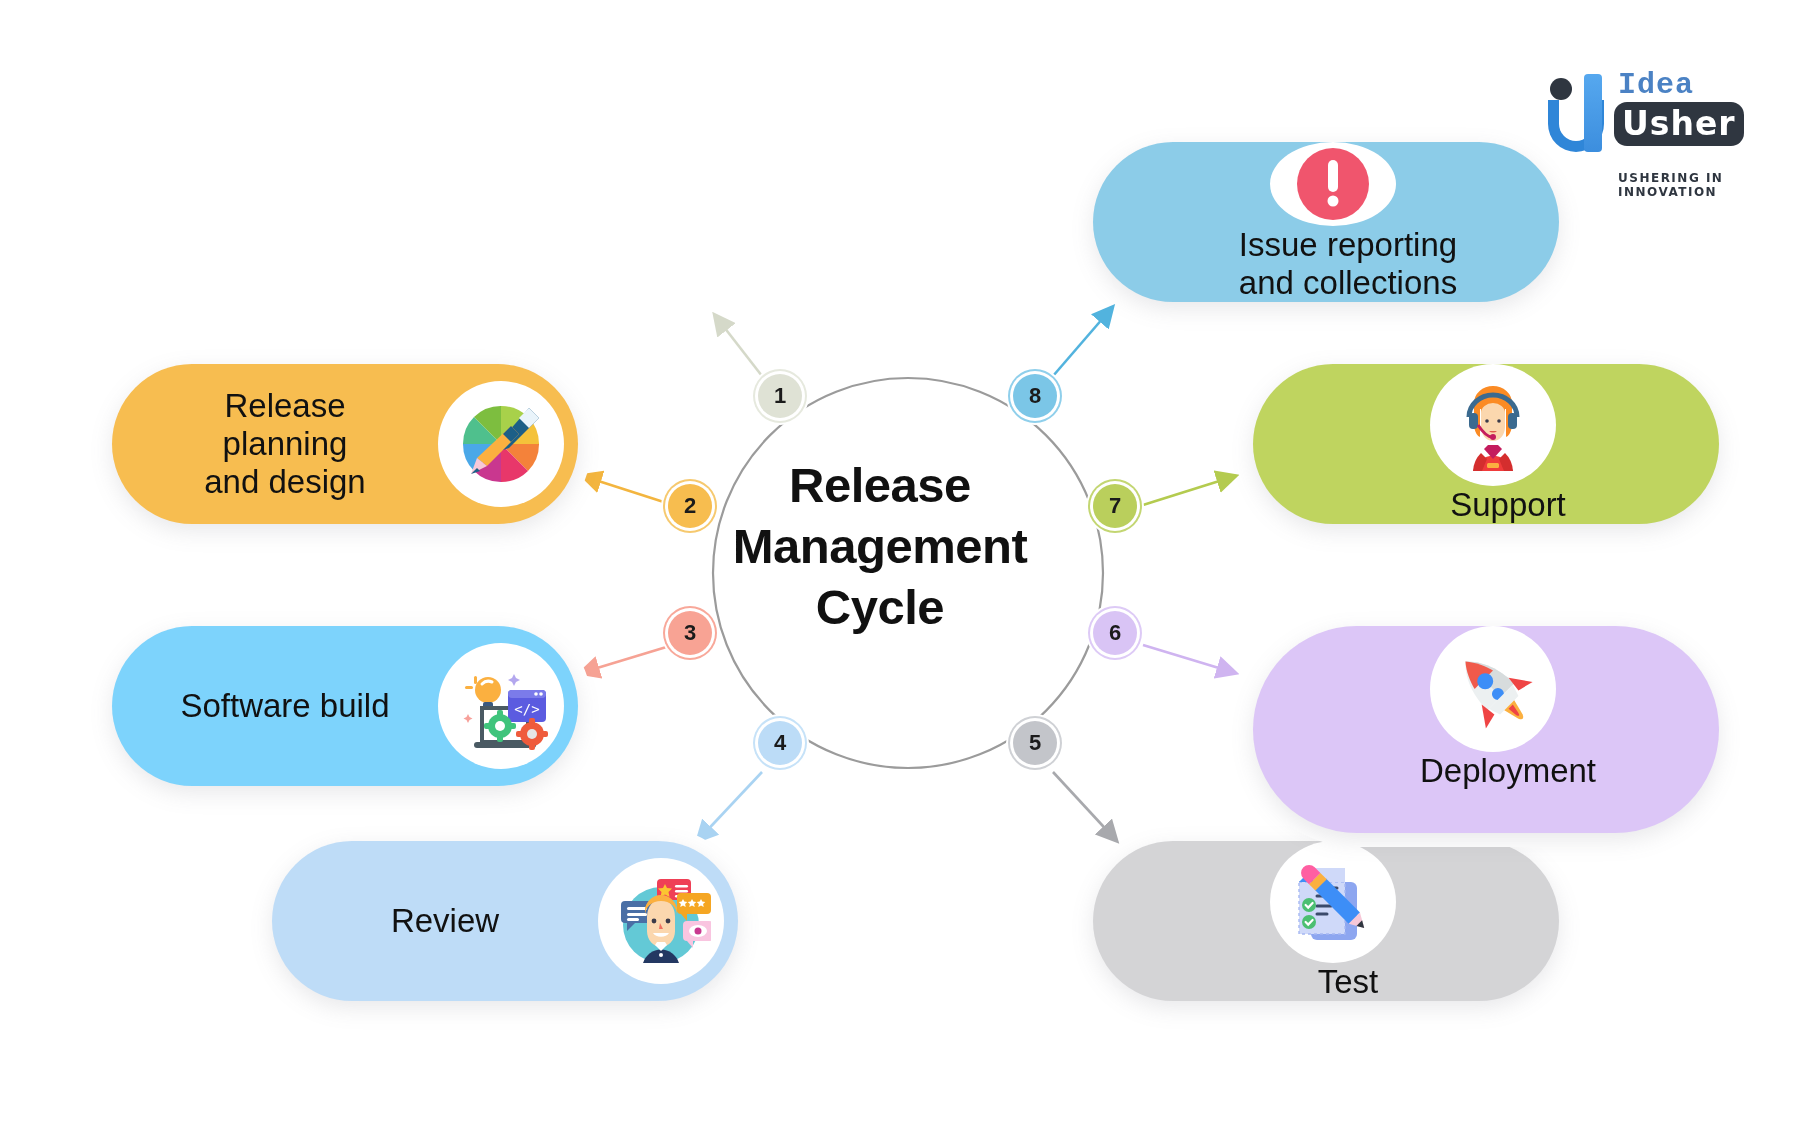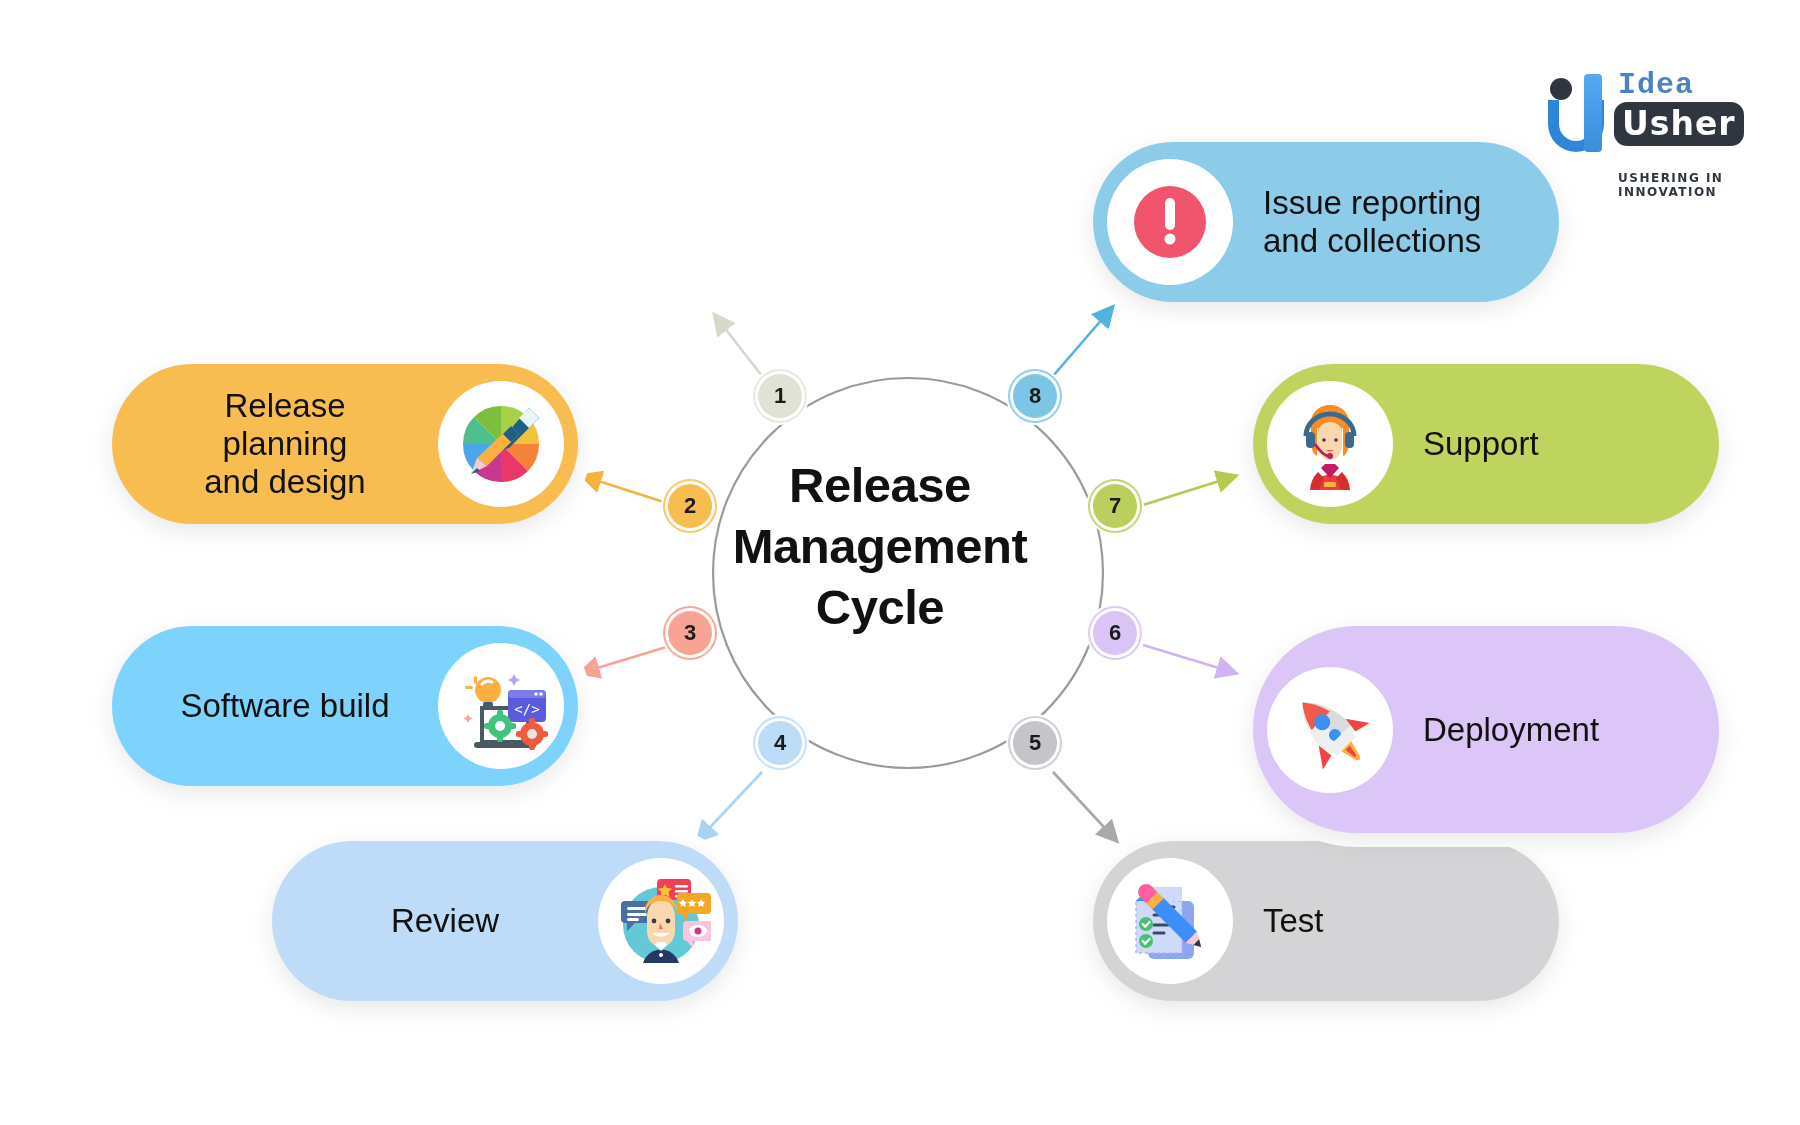--- a/index.html
+++ b/index.html
@@ -143,21 +143,21 @@
     box-shadow: 0 7px 22px rgba(120,120,130,0.17), 0 0 0 14px #ffffff;
   }
   .card .card-label {
     font-size: 33px;
     font-weight: 500;
     line-height: 1.15;
     color: #111111;
     white-space: pre-line;
   }
   .card.icon-right { justify-content: flex-end; padding-right: 14px; }
-  .card.icon-left  { justify-content: center; padding-left: 14px; }
+  .card.icon-left  { justify-content: center; padding-left: 14px; flex-direction: column; }
   .card.icon-right .card-label { text-align: center; flex: 1; padding: 0 6px 0 26px; }
   .card.icon-left  .card-label { text-align: left; flex: 1; padding-left: 30px; }
 
   .icon-bubble {
     width: 126px;
     height: 126px;
     min-width: 126px;
     border-radius: 50%;
     background: #ffffff;
     display: flex;

